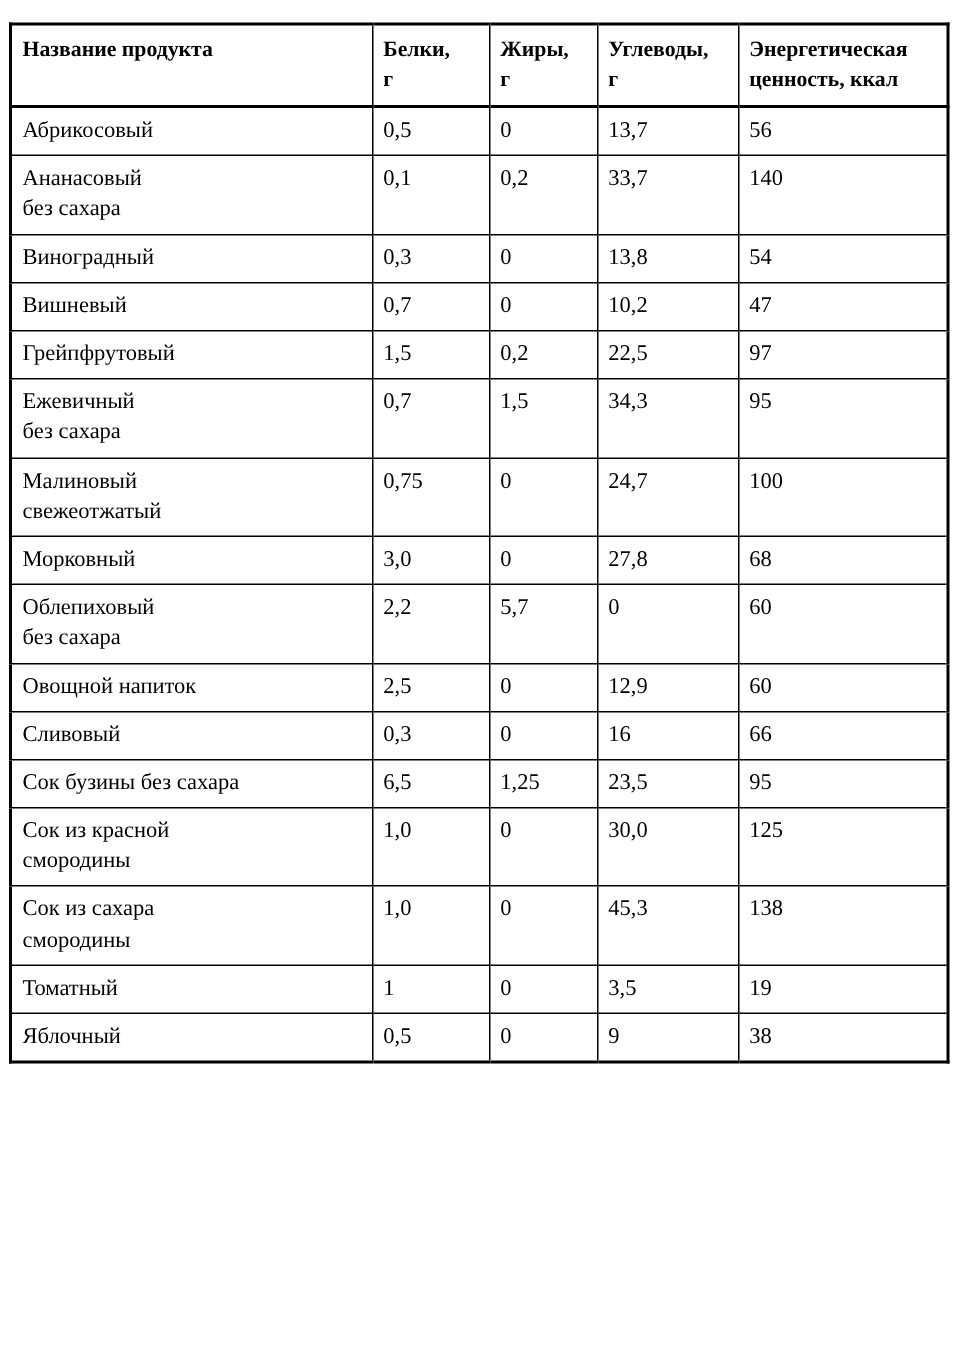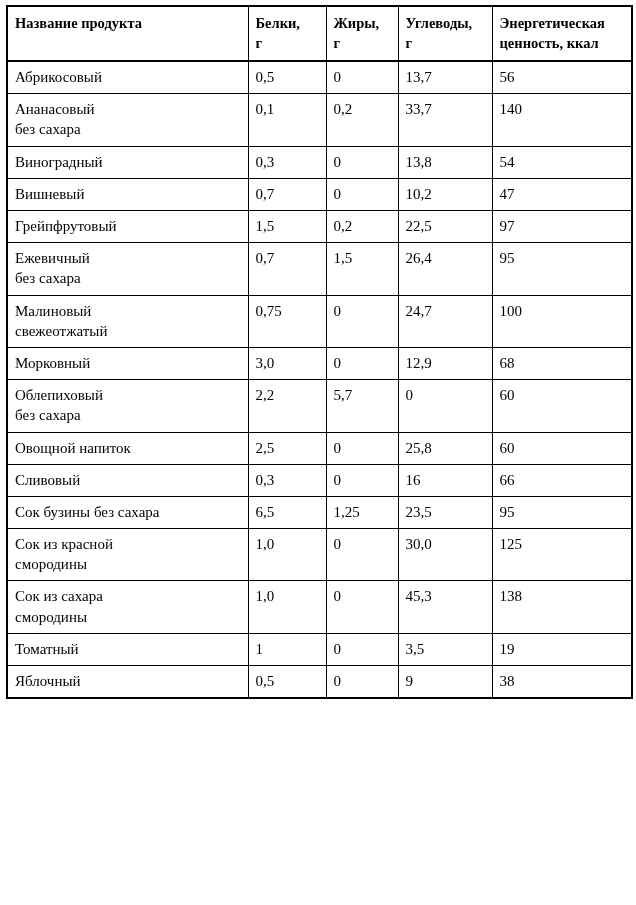--- a/index.html
+++ b/index.html
@@ -12,21 +12,21 @@
     height: 905px;
     font-family: "Liberation Serif", serif;
     color: #000000;
     overflow: hidden;
   }
   .page {
     position: relative;
     width: 624px;
     height: 905px;
     box-sizing: border-box;
-    padding: 5px 5px 0 6px;
+    padding: 15px 5px 0 6px;
   }
   table.nutrition {
     border-collapse: collapse;
     width: 625px;
     table-layout: fixed;
     border: 2px solid #000;
   }
   table.nutrition col.c0 { width: 241px; }
   table.nutrition col.c1 { width: 78px; }
   table.nutrition col.c2 { width: 72px; }
@@ -147,59 +147,59 @@
           <td>22,5</td>
           <td>97</td>
         </tr>
         <tr>
           <td>
             <span class="cellline">Ежевичный</span>
             <span class="cellline">без сахара</span>
           </td>
           <td>0,7</td>
           <td>1,5</td>
-          <td>26,4</td>
+          <td>34,3</td>
           <td>95</td>
         </tr>
         <tr>
           <td>
             <span class="cellline">Малиновый</span>
             <span class="cellline">свежеотжатый</span>
           </td>
           <td>0,75</td>
           <td>0</td>
           <td>24,7</td>
           <td>100</td>
         </tr>
         <tr>
           <td>
             <span class="cellline">Морковный</span>
           </td>
           <td>3,0</td>
           <td>0</td>
-          <td>12,9</td>
+          <td>27,8</td>
           <td>68</td>
         </tr>
         <tr>
           <td>
             <span class="cellline">Облепиховый</span>
             <span class="cellline">без сахара</span>
           </td>
           <td>2,2</td>
           <td>5,7</td>
           <td>0</td>
           <td>60</td>
         </tr>
         <tr>
           <td>
             <span class="cellline">Овощной напиток</span>
           </td>
           <td>2,5</td>
           <td>0</td>
-          <td>25,8</td>
+          <td>12,9</td>
           <td>60</td>
         </tr>
         <tr>
           <td>
             <span class="cellline">Сливовый</span>
           </td>
           <td>0,3</td>
           <td>0</td>
           <td>16</td>
           <td>66</td>

